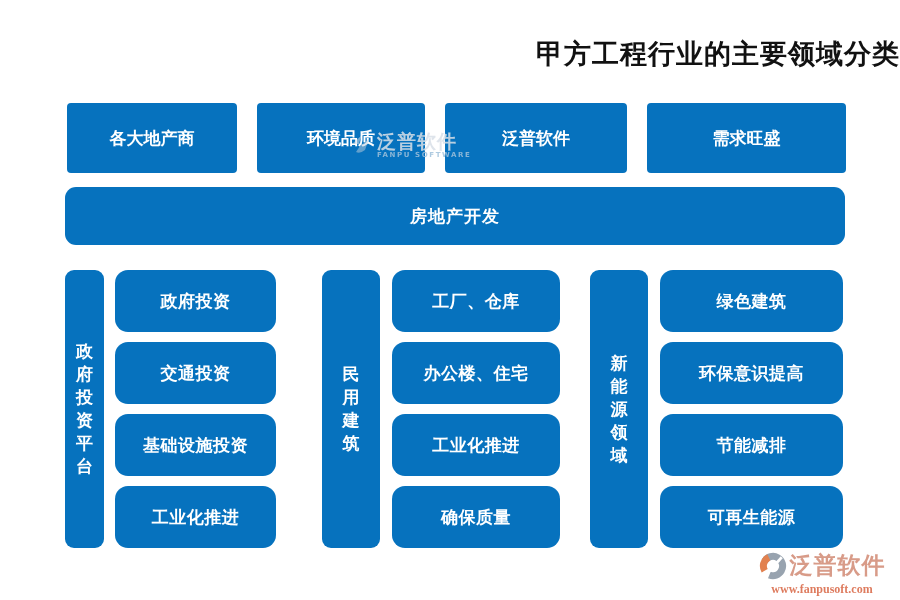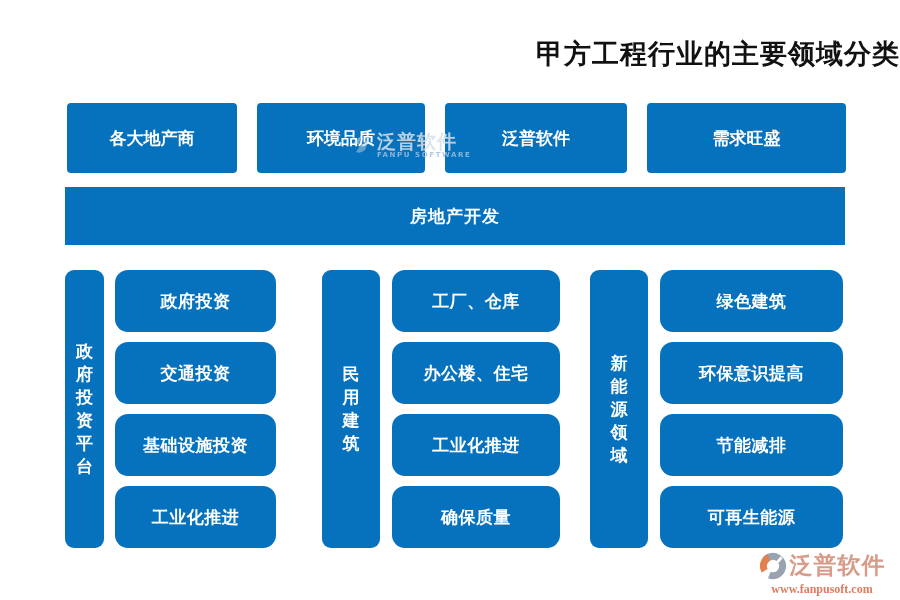--- a/index.html
+++ b/index.html
@@ -19,21 +19,21 @@
     color:var(--title-text,#111111);letter-spacing:1px;
   }
   .top-row{
     position:absolute;left:67px;top:103px;width:779px;height:70px;
     display:flex;justify-content:space-between;
   }
   .top-box{height:70px;font-size:17px;border-radius:4px;}
   .w170{width:170px}.w168{width:168px}.w182{width:182px}.w199{width:199px}
   .banner{
     position:absolute;left:65px;top:187px;width:780px;height:58px;
-    font-size:17px;letter-spacing:1px;
+    font-size:17px;letter-spacing:1px;border-radius:11px;
   }
   .vbox{
     position:absolute;top:270px;height:278px;border-radius:9px;font-size:17px;
   }
   .vtext{
     width:1.1em;line-height:23px;text-align:center;
     word-break:break-all;line-break:anywhere;
   }
   .col{
     position:absolute;top:270px;height:278px;

